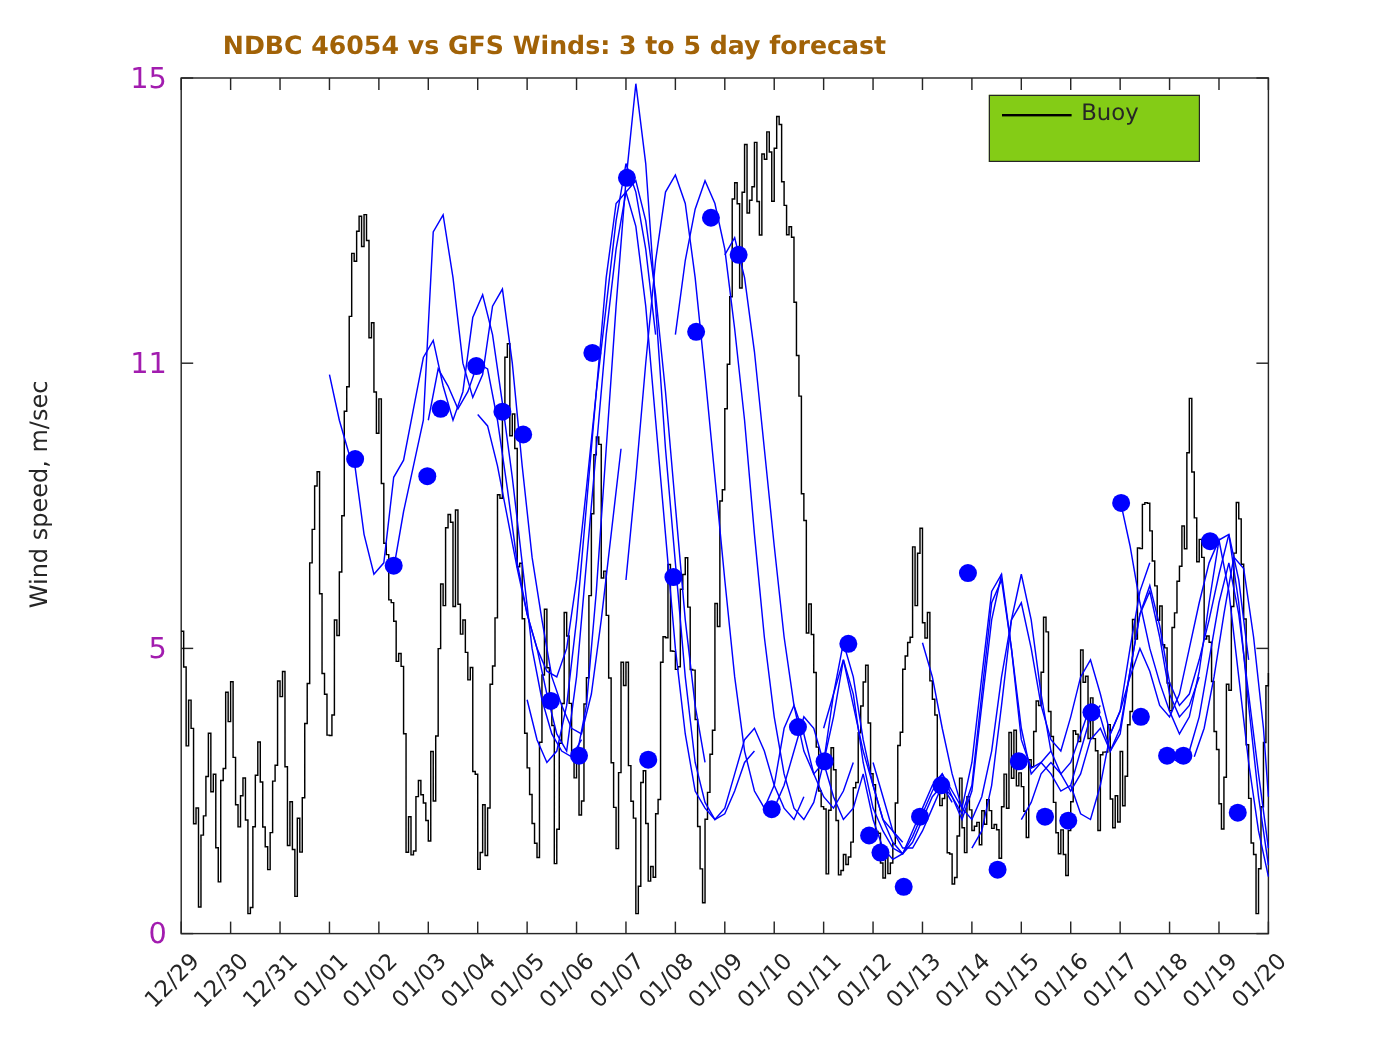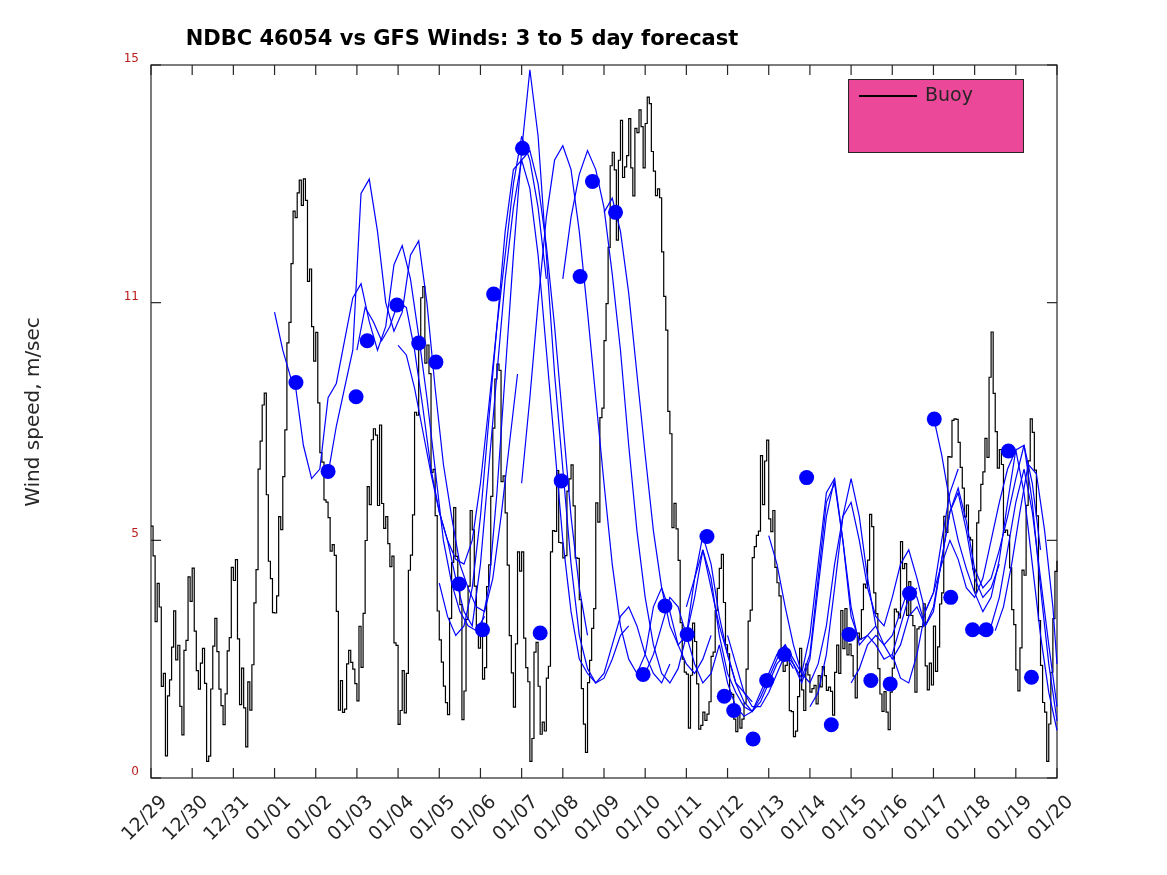--- a/index.html
+++ b/index.html
@@ -25,58 +25,58 @@
     top: 0;
   }
   .chart-title {
     position: absolute;
     left: 0;
     top: 26px;
     width: 924px;
     text-align: center;
     font-size: 21px;
     font-weight: bold;
-    color: #000000;
+    color: #a16207;
     letter-spacing: 0px;
   }
   .ylabel {
     position: absolute;
     left: -118px;
     top: 400px;
     width: 300px;
     text-align: center;
     transform: rotate(-90deg);
     transform-origin: center center;
     font-size: 20px;
     color: #262626;
   }
   .ytick-label {
     position: absolute;
     text-align: right;
-    font-size: 12px;
-    color: #b91c1c;
+    font-size: 24px;
+    color: #a21caf;
     width: 60px;
   }
   .xtick-label {
     position: absolute;
     font-size: 19px;
     color: #262626;
     transform: rotate(-45deg);
     transform-origin: right top;
     white-space: nowrap;
     text-align: right;
   }
   .legend-box {
     position: absolute;
-    left: 848px;
+    left: 824px;
     top: 79px;
     width: 176px;
-    height: 74px;
+    height: 56px;
     border: 1px solid #262626;
-    background: #ec4899;
+    background: #84cc16;
     box-sizing: border-box;
   }
   .legend-row {
     position: absolute;
     left: 0;
     width: 176px;
     height: 31px;
   }
   .legend-row.r0 { top: 0px; }
   .legend-row.r1 { top: 31px; }

